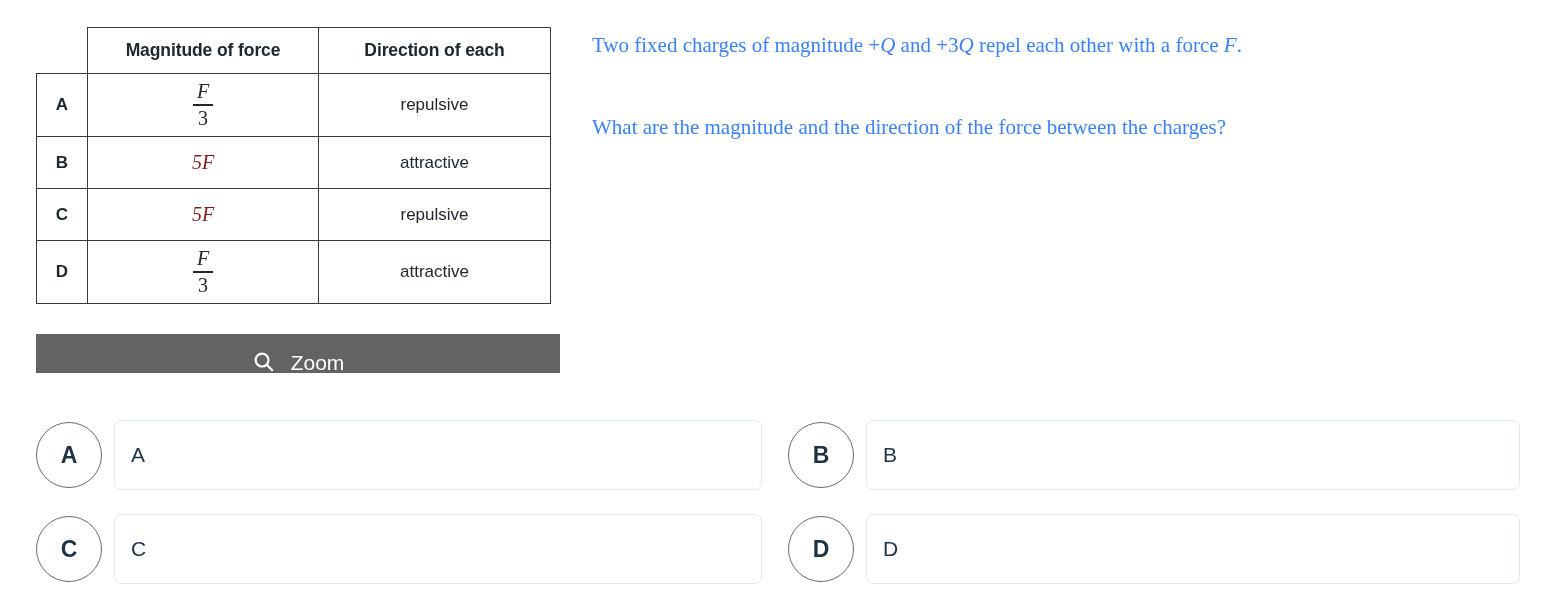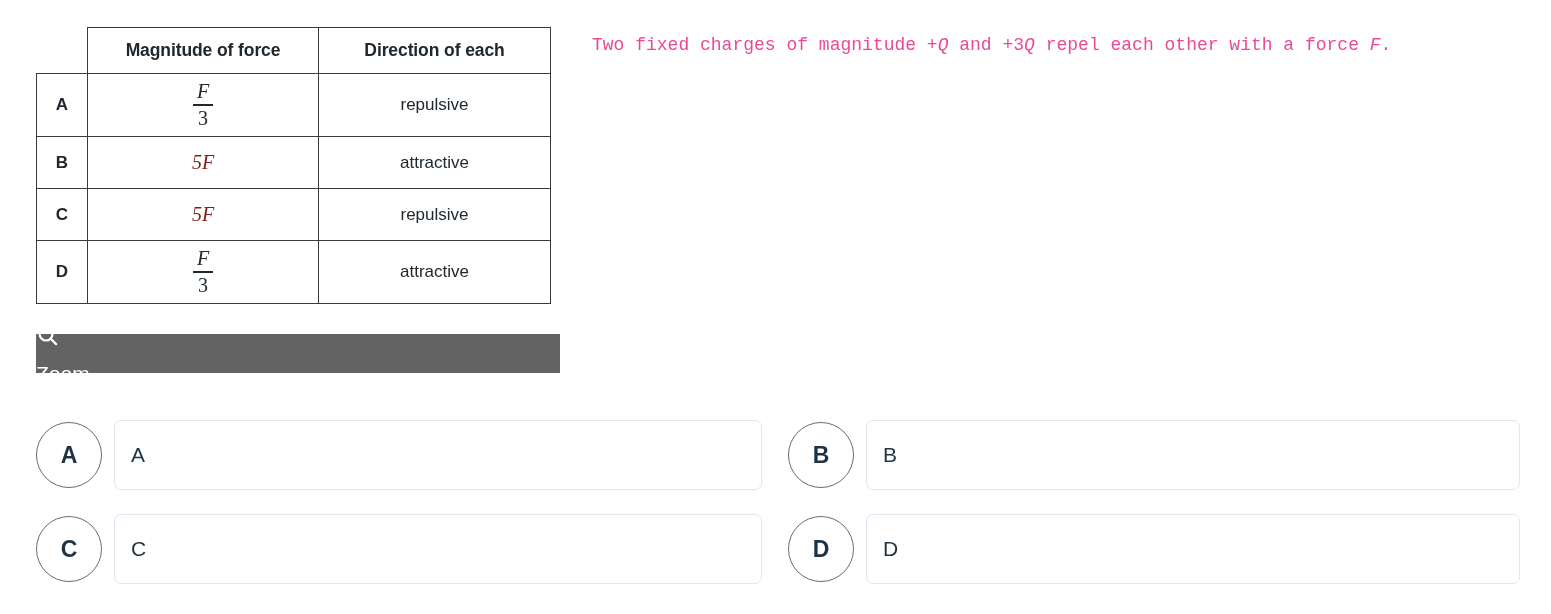--- a/index.html
+++ b/index.html
@@ -111,45 +111,44 @@
   
   #zoom-button {
     position: absolute;
     left: 36px;
     top: 334px;
     width: 524px;
     height: 39px;
     background: #636363;
     color: #ffffff;
     display: flex;
-    align-items: flex-start;
+    align-items: flex-end;
     justify-content: center;
     gap: 16px;
     cursor: pointer;
     user-select: none;
-    flex-direction: column;
   }
   #zoom-button .zoom-label {
     font-size: 21px;
     font-family: "Liberation Sans", sans-serif;
     line-height: 1;
     color: #ffffff;
   }
   #zoom-button svg { display: block; }
 
   
   #stem {
     position: absolute;
     left: 592px;
     top: 25px;
     width: 950px;
-    color: #ec4899;
-    font-size: 18px;
+    color: #3b82f6;
+    font-size: 21px;
     line-height: 41px;
-    font-family: Liberation Mono, monospace;
+    font-family: Liberation Serif, serif;
   }
   #stem p {
     margin: 0 0 41px 0;
   }
   #stem p:last-child { margin-bottom: 0; }
   #stem .var {
     font-style: italic;
   }
 
   
@@ -276,20 +275,21 @@
       <svg width="23" height="23" viewBox="0 0 24 24" fill="none" stroke="#ffffff" stroke-width="2.3" stroke-linecap="round">
         <circle cx="10.5" cy="10.5" r="6.7"></circle>
         <line x1="15.4" y1="15.4" x2="21" y2="21"></line>
       </svg>
     </span>
     <span class="zoom-label">Zoom</span>
   </div>
 
   <div id="stem">
     <p><span><span>Two fixed charges of magnitude +</span><span class="var">Q</span><span> and +3</span><span class="var">Q</span><span> repel each other with a force </span><span class="var">F</span><span>.</span></span></p>
+    <p><span><span>What are the magnitude and the direction of the force between the charges?</span></span></p>
   </div>
 
 </div>
 
 <div id="options">
 
   <div class="option-row" id="row-top">
     <div class="option left">
       <div class="letter-circle">A</div>
       <div class="answer-box">A</div>

